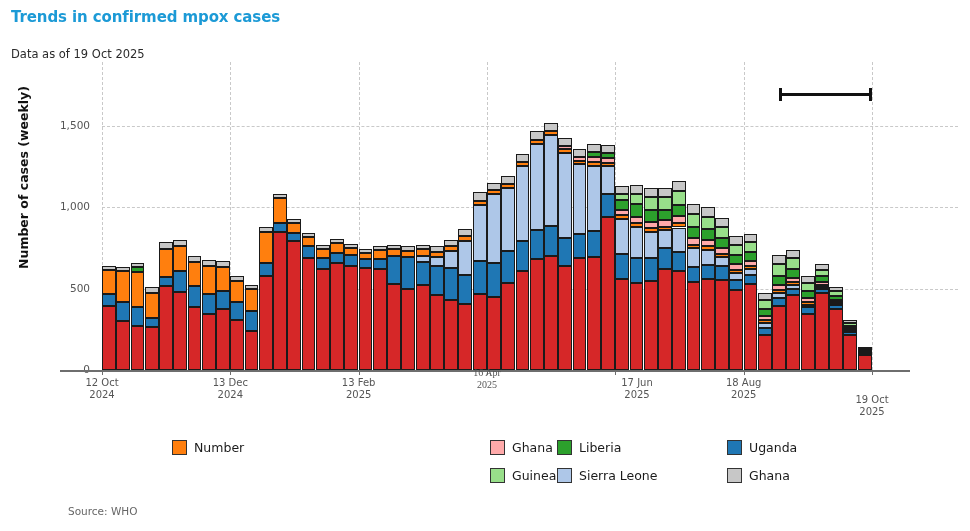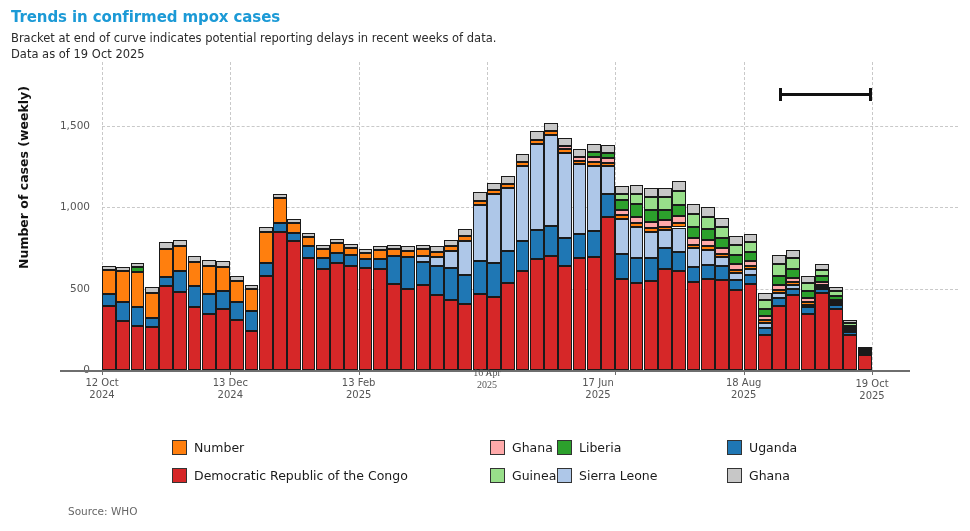--- a/index.html
+++ b/index.html
@@ -62,21 +62,20 @@
   .lglabel{margin-left:7px;font-size:12.5px;color:#1b1b1b;white-space:nowrap;}
 
   .source{position:absolute;left:68px;top:505px;font-size:10.5px;color:#666;}
 </style>
 </head>
 <body>
 
 <div id="root">
 
   <div class="title">Trends in confirmed mpox cases</div>
-  <div class="subtitle">Bracket at end of curve indicates potential reporting delays in recent weeks of data.</div>
   <div class="subtitle2">Data as of 19 Oct 2025</div>
 
   <div class="plot" id="plot">
     <div class="ylabel">Number of cases (weekly)</div>
     <div id="grid-layer">
         <div class="gridh" style="left: 102px; width: 856px; top: 288.571px;"></div>
         <div class="gridh" style="left: 102px; width: 856px; top: 207.143px;"></div>
         <div class="gridh" style="left: 102px; width: 856px; top: 125.714px;"></div>
         <div class="gridv" style="left: 102px; top: 62px; height: 308px;"></div>
         <div class="gridv" style="left: 230.333px; top: 62px; height: 308px;"></div>
@@ -519,40 +518,36 @@
         <div class="tickmark" style="left: 487px; top: 370px; height: 5px;"></div>
         <div class="tickmark" style="left: 615.333px; top: 370px; height: 5px;"></div>
         <div class="tickmark" style="left: 743.667px; top: 370px; height: 5px;"></div>
         <div class="tickmark" style="left: 872px; top: 370px; height: 5px;"></div>
       </div>
     <div id="xticks-layer">
         <div class="xtick" style="left: 62px; top: 377px;"><span>12 Oct</span><br><span>2024</span></div>
         <div class="xtick" style="left: 190.333px; top: 377px;"><span>13 Dec</span><br><span>2024</span></div>
         <div class="xtick" style="left: 318.667px; top: 377px;"><span>13 Feb</span><br><span>2025</span></div>
         <div class="xtick" style="left: 447px; top: 367px; font-family: Liberation Serif, serif;"><span>16 Apr</span><br><span>2025</span></div>
-        <div class="xtick" style="left: 558px; top: 377px;"><span>17 Jun</span><br><span>2025</span></div>
+        <div class="xtick" style="left: 597px; top: 377px;"><span>17 Jun</span><br><span>2025</span></div>
         <div class="xtick" style="left: 703.667px; top: 377px;"><span>18 Aug</span><br><span>2025</span></div>
-        <div class="xtick" style="left: 832px; top: 378px;"><span>19 Oct</span><br><span>2025</span></div>
+        <div class="xtick" style="left: 832px; top: 394px;"><span>19 Oct</span><br><span>2025</span></div>
       </div>
     <div class="bracket" id="bracket" style="left: 779.315px; width: 92.6852px; top: 88px; height: 13px;">
       <div class="hbar"></div>
       <div class="cap" style="left:0"></div>
       <div class="cap" style="right:0"></div>
     </div>
   </div>
 
   <div class="legend" id="legend">
       <div class="lgitem" style="left: 0px; top: 0px;">
         <span class="sw" style="background: rgb(255, 127, 14);"></span>
         <span class="lglabel">Number</span>
       </div>
-      <div class="lgitem" style="left: 0px; top: 28px;">
-        <span class="sw" style="background: rgb(214, 39, 40);"></span>
-        <span class="lglabel">Democratic Republic of the Congo</span>
-      </div>
       <div class="lgitem" style="left: 318px; top: 0px;">
         <span class="sw" style="background: rgb(255, 170, 170);"></span>
         <span class="lglabel">Ghana</span>
       </div>
       <div class="lgitem" style="left: 318px; top: 28px;">
         <span class="sw" style="background: rgb(152, 223, 138);"></span>
         <span class="lglabel">Guinea</span>
       </div>
       <div class="lgitem" style="left: 385px; top: 0px;">
         <span class="sw" style="background: rgb(44, 160, 44);"></span>

